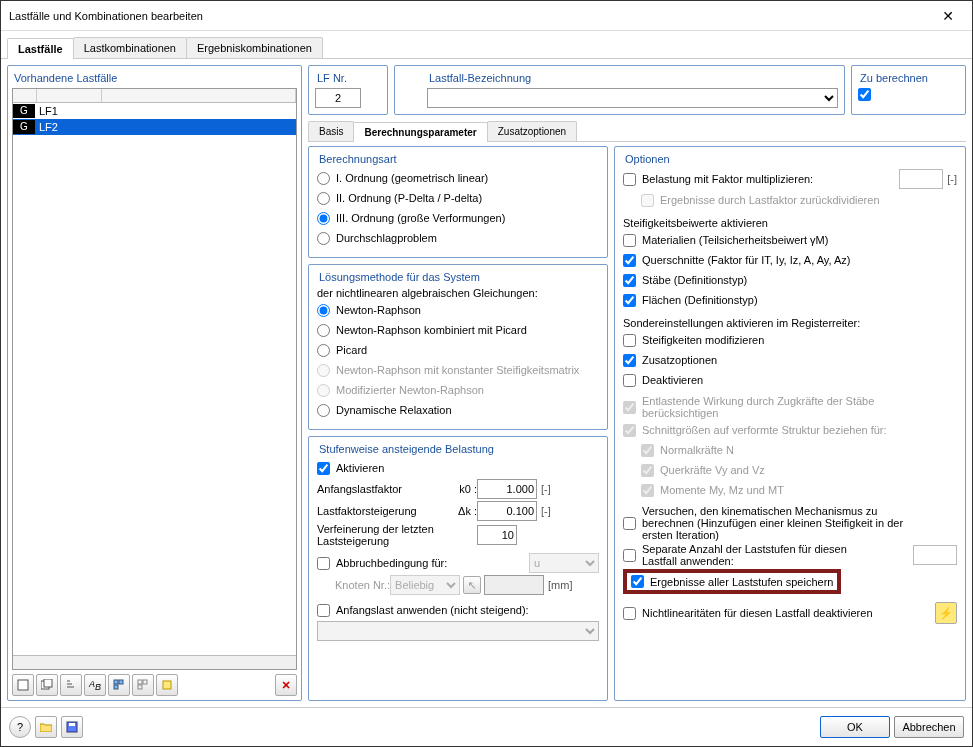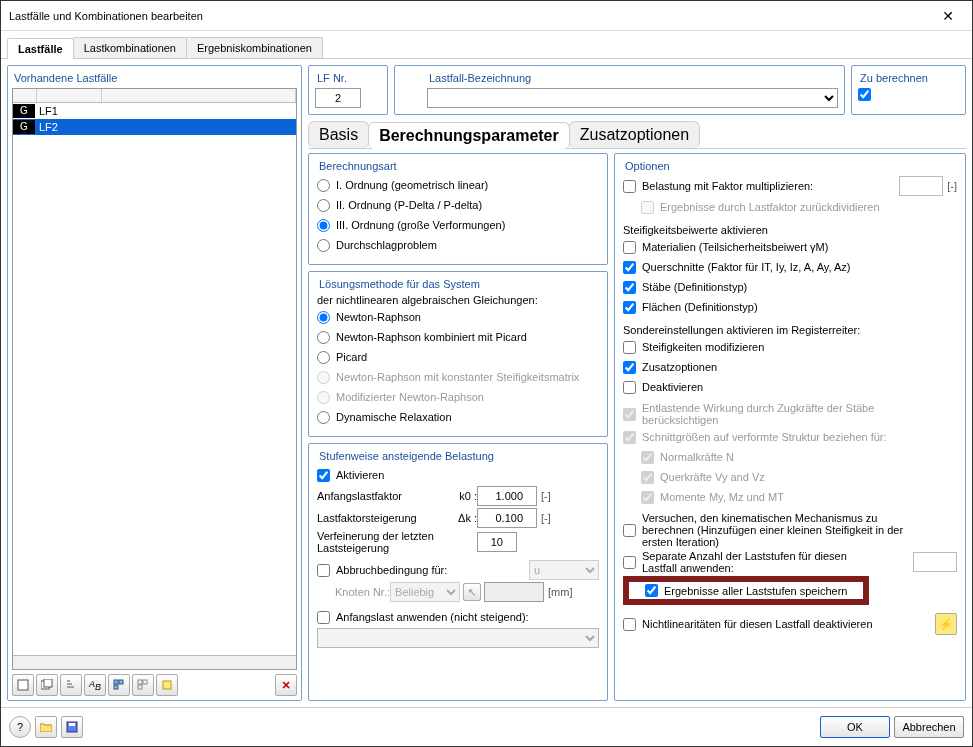--- a/index.html
+++ b/index.html
@@ -25,32 +25,32 @@
   .tbtn{width:22px;height:22px;border:1px solid #aaa;background:linear-gradient(#fff,#e3e3e3);border-radius:2px;display:flex;align-items:center;justify-content:center;font-size:11px;cursor:pointer;}
   .right{flex:1;display:flex;flex-direction:column;gap:4px;}
   .toprow{display:flex;gap:6px;}
   .fbox{border:1px solid #7a9ecb;border-radius:2px;padding:4px 6px 6px 6px;}
   .fbox.lfnr{width:80px;}
   .fbox.bez{flex:1;padding-left:32px;}
   .fbox.calc{width:115px;}
   .num-in{width:46px;height:20px;border:1px solid #999;text-align:center;}
   .combo{width:100%;height:20px;border:1px solid #999;background:#fff;}
   .subtabs{display:flex;border-bottom:1px solid #ccc;margin-top:2px;}
-  .subtabs .tab{font-size:16px;border-radius:6px;}
+  .subtabs .tab{font-size:10px;}
   .panels{flex:1;display:flex;gap:6px;overflow:hidden;}
   .col{flex:1;display:flex;flex-direction:column;gap:6px;overflow:hidden;}
   .group{border:1px solid #7a9ecb;border-radius:2px;padding:4px 8px 8px 8px;}
   .row{display:flex;align-items:center;margin:2px 0;min-height:18px;}
   .row label.rad,.row label.chk{display:flex;align-items:center;gap:4px;}
   input[type=radio],input[type=checkbox]{margin:0 2px 0 0;}
   .disabled{color:#9a9a9a;}
-  .spin{width:60px;height:20px;border:1px solid #999;text-align:right;padding-right:13px;}
+  .spin{width:60px;height:20px;border:1px solid #999;text-align:right;padding-right:2px;}
   .spin-sm{width:40px;}
   .unit{margin-left:4px;color:#555;}
-  .highlight{border:6px solid #7f1d1d;padding:2px 16px;display:inline-flex;align-items:center;}
+  .highlight{border:4px solid #7f1d1d;padding:2px 4px;display:inline-flex;align-items:center;}
   .sel-dis{width:70px;height:20px;border:1px solid #bbb;background:#eee;color:#888;}
   .spacer{flex:1;}
   .footer{border-top:1px solid #ccc;padding:8px;display:flex;align-items:center;gap:4px;}
   .footer .spacer{flex:1;}
   .btn{min-width:70px;height:22px;border:1px solid #888;background:linear-gradient(#fff,#e5e5e5);border-radius:2px;cursor:pointer;}
   .btn.primary{border:1.5px solid #0a64d8;}
   sub{font-size:9px;}
   .small-spin{width:44px;height:20px;border:1px solid #bbb;background:#fff;}
   .txtline{margin:1px 0;}
   .yellow{background:#ffe97a;}

